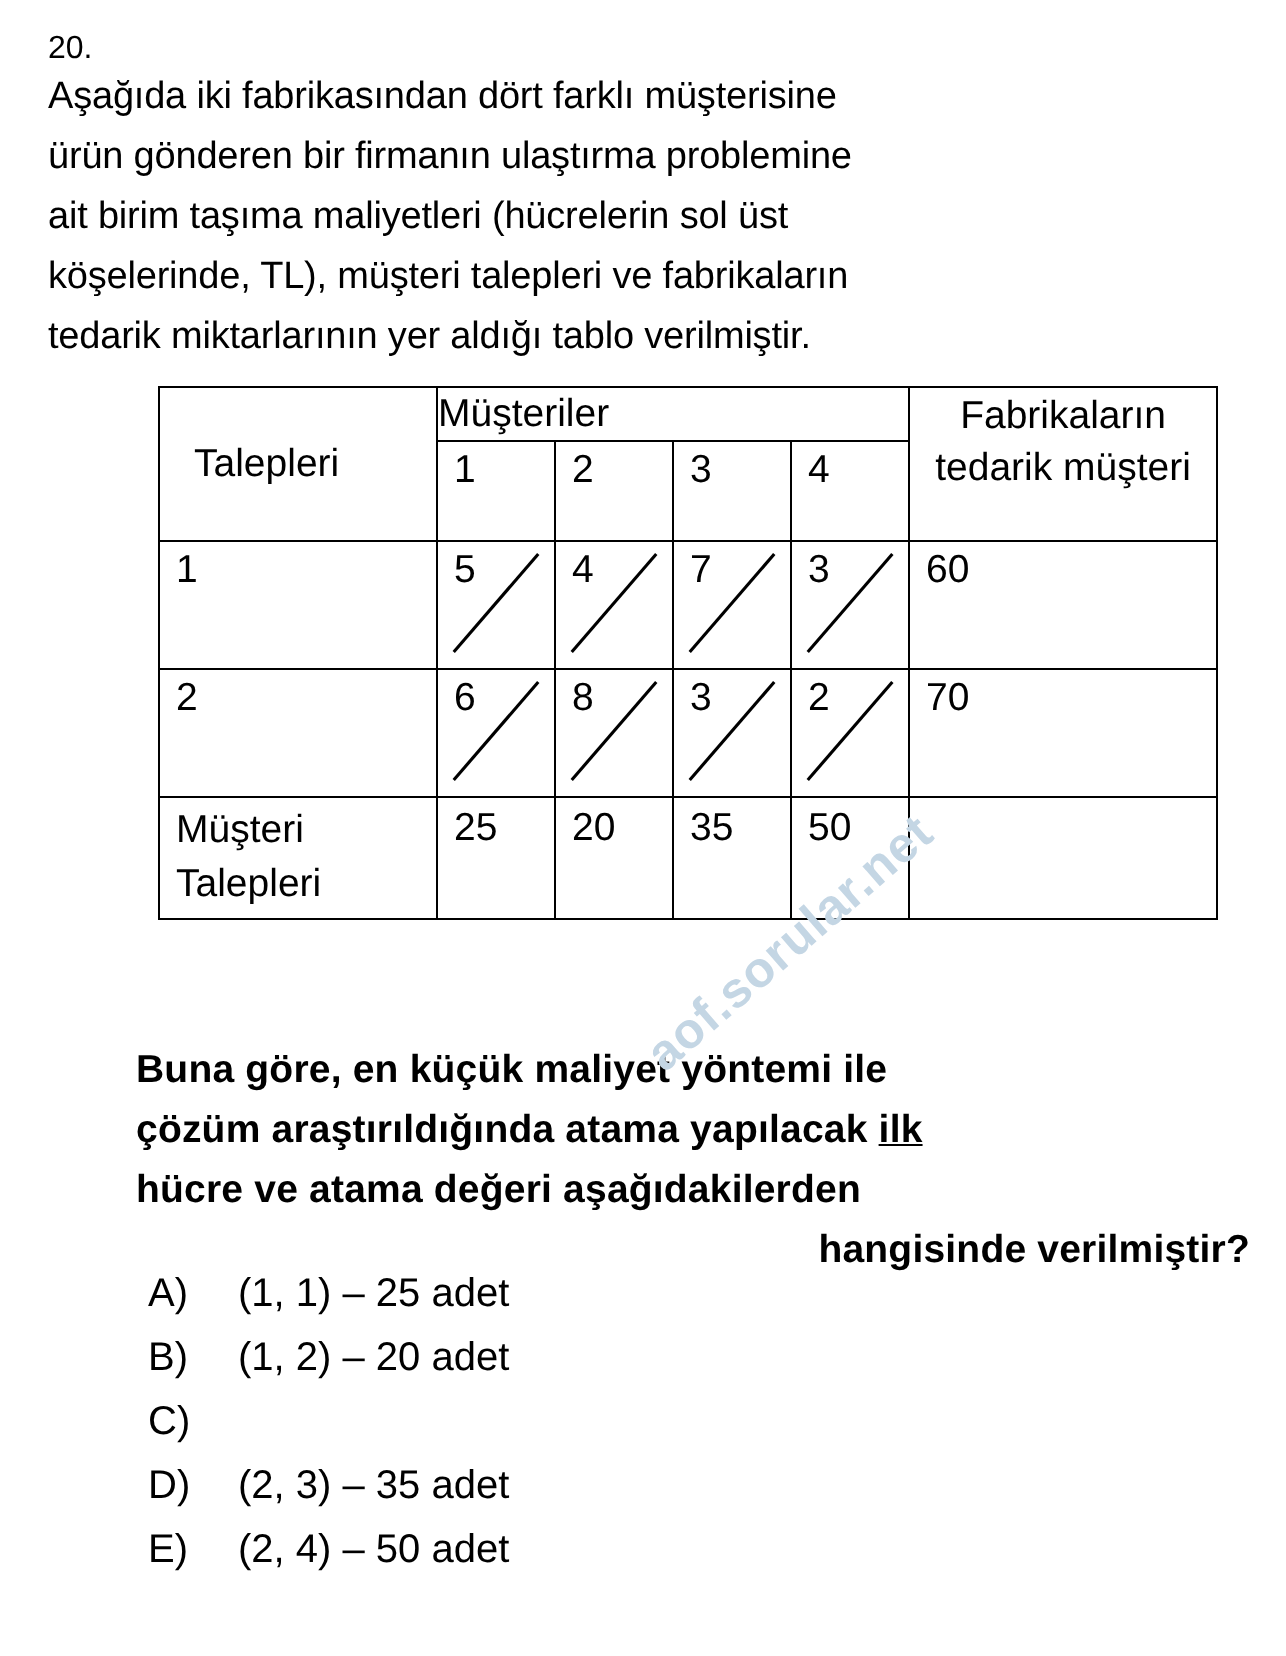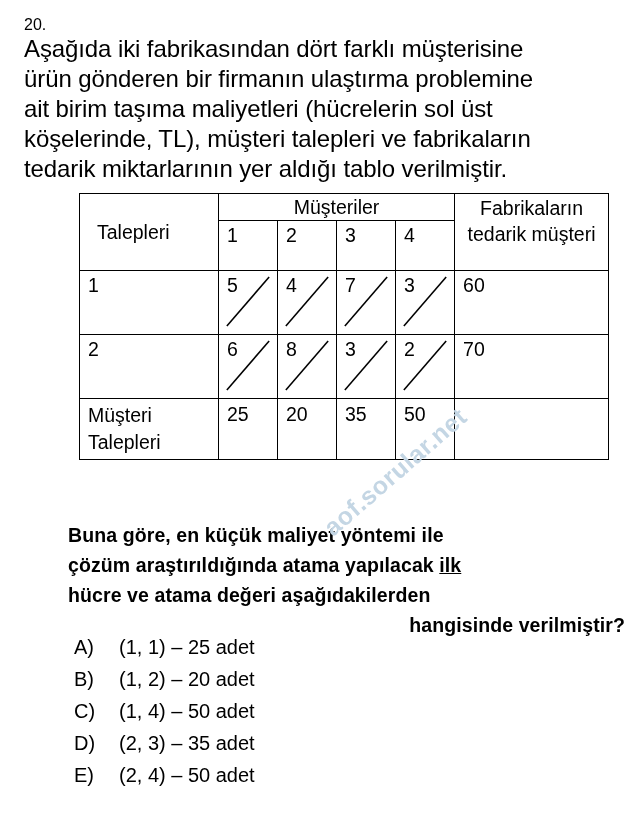--- a/index.html
+++ b/index.html
@@ -21,21 +21,21 @@
     position: absolute;
     left: 24px;
     top: 16px;
     width: 600px;
     display: flex;
     align-items: flex-start;
     flex-direction: column;
   }
   #stem-text {
     flex: 1 1 auto;
-    font-size: 24px;
+    font-size: 19px;
     line-height: 30px;
     text-align: justify;
     text-justify: inter-word;
     letter-spacing: -0.1px;
   }
   #stem-text .lastline {
     text-align: left;
   }
 
   
@@ -61,21 +61,21 @@
     background: #ffffff;
   }
   .c-fab   { width: 139px; }
   .c-cust  { width: 59px;  }
   .c-sup   { width: 154px; }
 
   .cell-pad {
     padding: 4px 7px 4px 8px;
   }
   .cell-center {
-    text-align: center;
+    text-align: left;
   }
 
   
   .hdr-musteriler { height: 27px; }
   .hdr-musteriler .cell-pad { padding: 1px 0 0 0; }
   .hdr-num { height: 50px; }
   .hdr-num .cell-pad { padding: 2px 0 0 8px; }
   .hdr-fab .cell-pad { padding: 0 0 0 17px; }
   .hdr-sup { text-align: center; }
   .hdr-sup .cell-pad { padding: 1px 6px 0 6px; line-height: 26px; }
@@ -335,21 +335,20 @@
   <div class="option-row">
     <span class="option-letter">A)</span>
     <span class="option-text">(1, 1) – 25 adet</span>
   </div>
   <div class="option-row">
     <span class="option-letter">B)</span>
     <span class="option-text">(1, 2) – 20 adet</span>
   </div>
   <div class="option-row">
     <span class="option-letter">C)</span>
-    <span class="option-text">(1, 4) – 50 adet</span>
   </div>
   <div class="option-row">
     <span class="option-letter">D)</span>
     <span class="option-text">(2, 3) – 35 adet</span>
   </div>
   <div class="option-row">
     <span class="option-letter">E)</span>
     <span class="option-text">(2, 4) – 50 adet</span>
   </div>
 </div>

